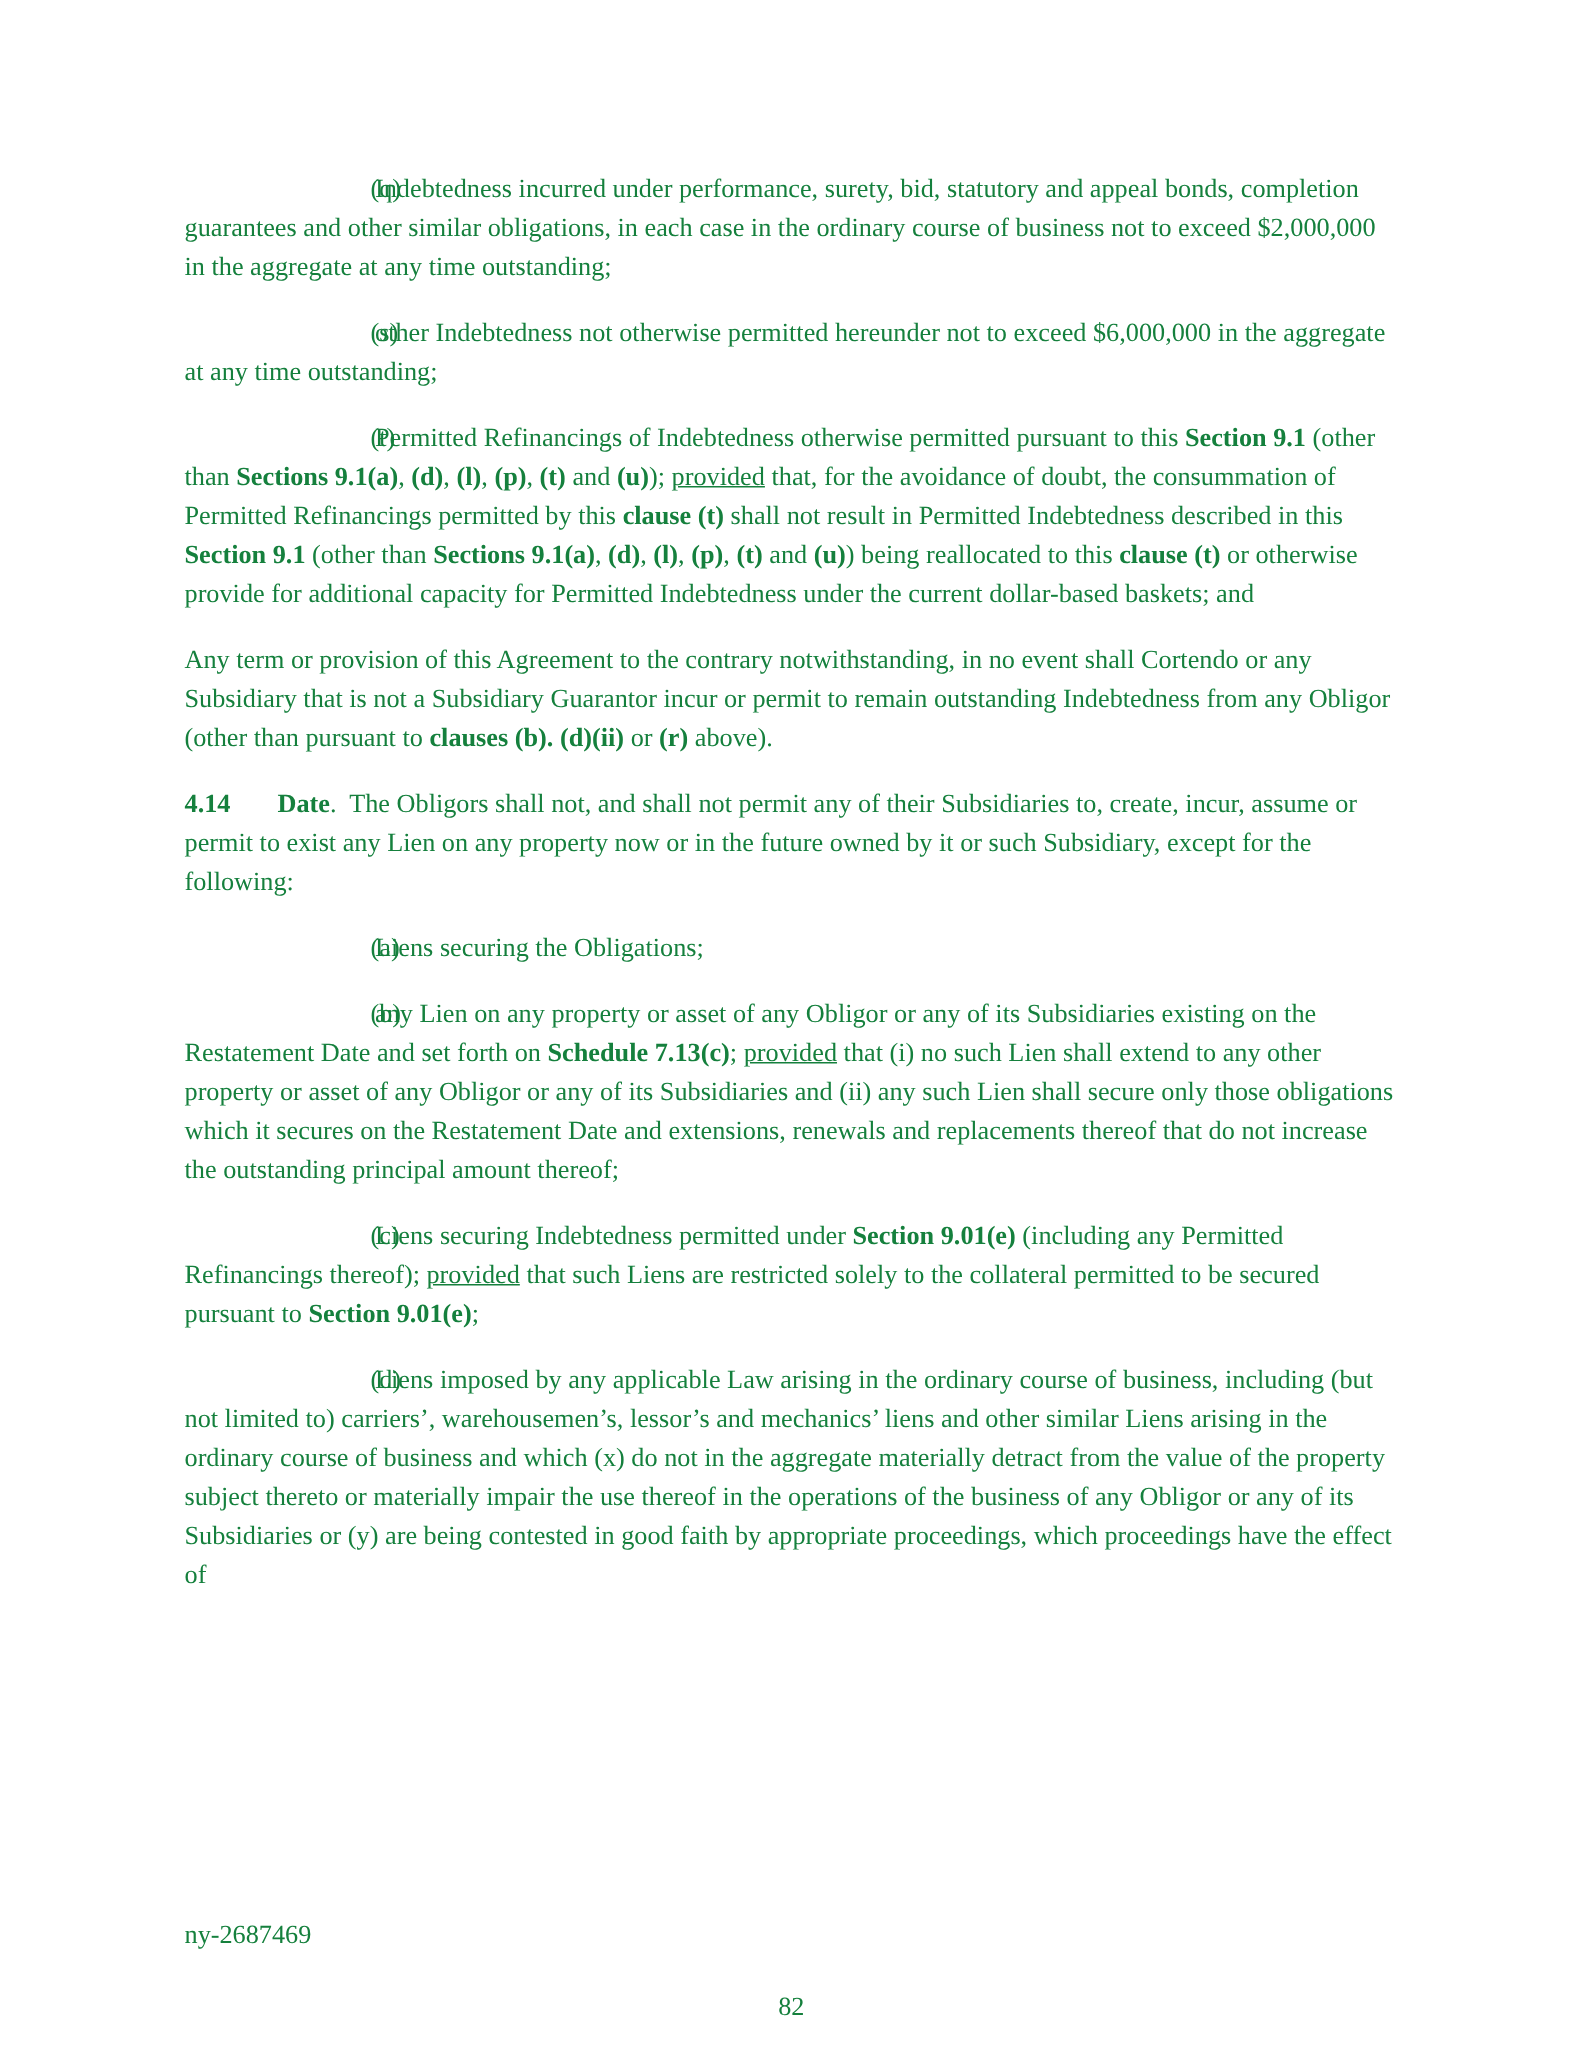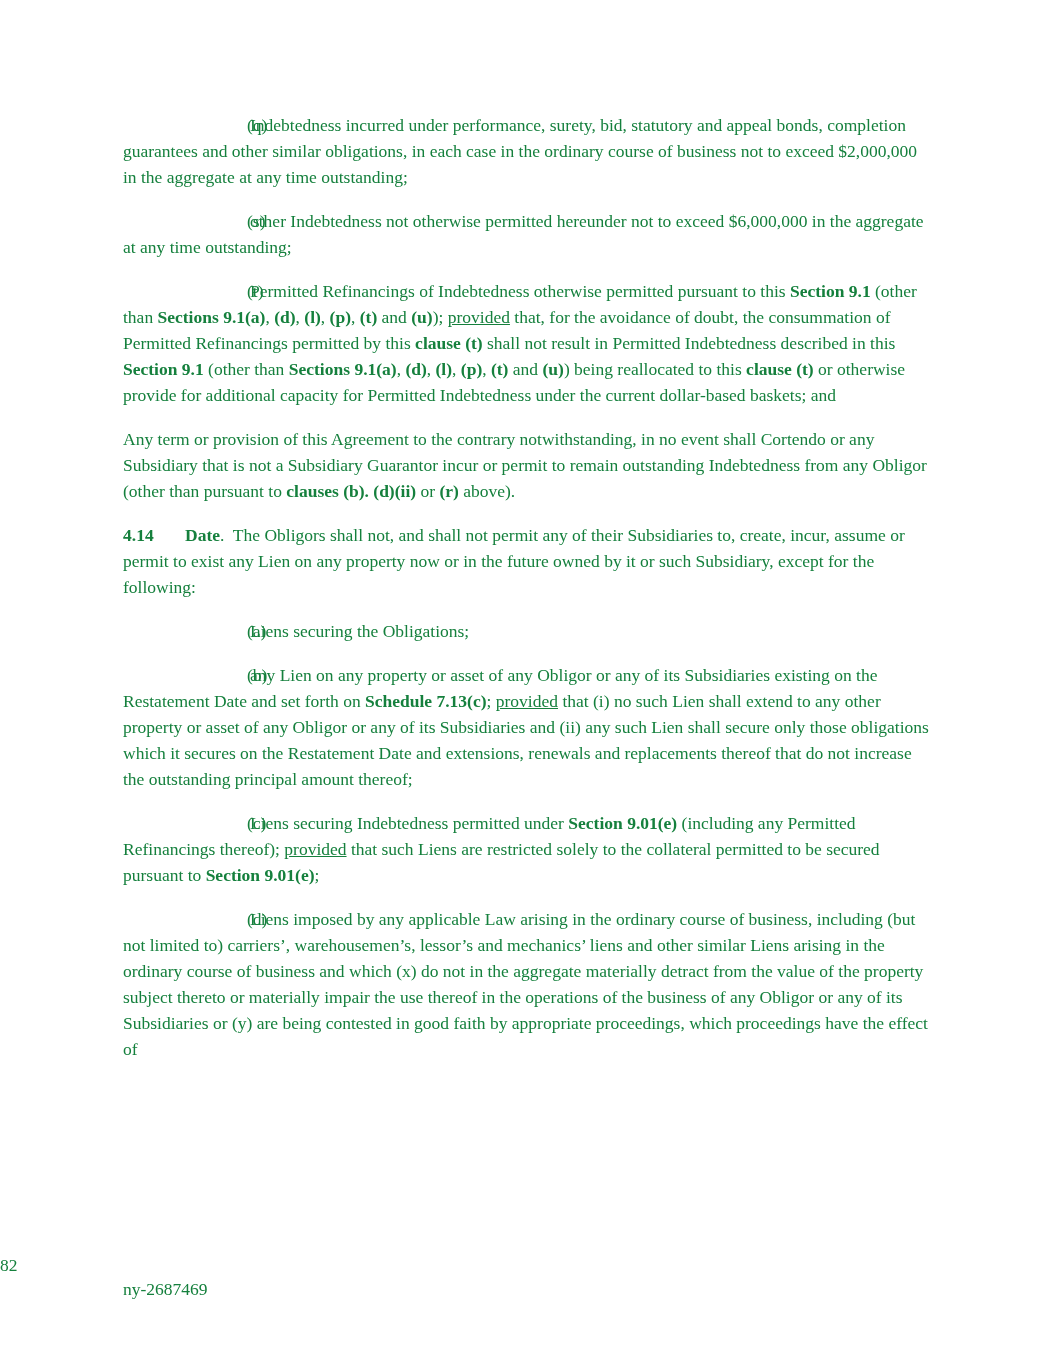--- a/index.html
+++ b/index.html
@@ -22,24 +22,24 @@
     left: 123px;
     width: 812px;
   }
   p.para { margin-bottom: 18px; text-align: left; }
   p.clause { text-indent: 62px; }
   .b { font-weight: bold; }
   .u { text-decoration: underline; }
   .tab { display: inline-block; }
   .footer-pagenum {
     position: absolute;
-    top: 1252px;
+    top: 1324px;
     left: 0;
     width: 100%;
-    text-align: left;
+    text-align: center;
   }
   .footer-docid {
     position: absolute;
     top: 1276px;
     left: 123px;
     text-align: left;
   }
 </style>
 </head>
 <body>

